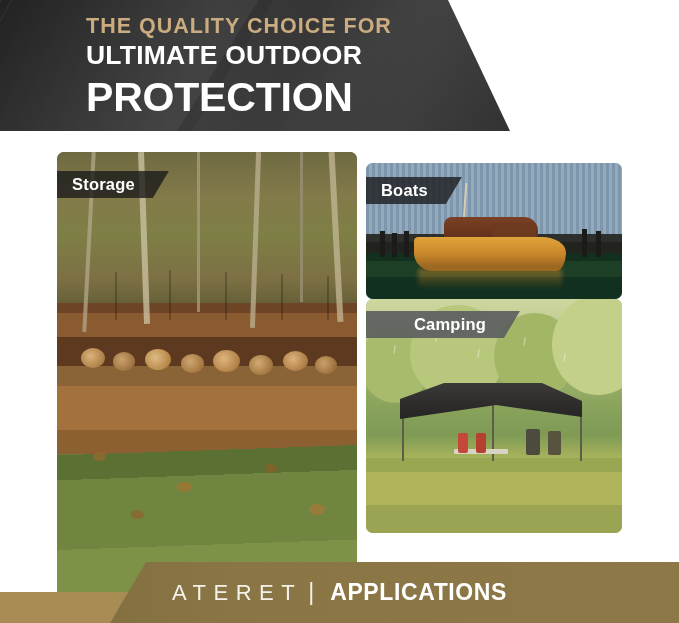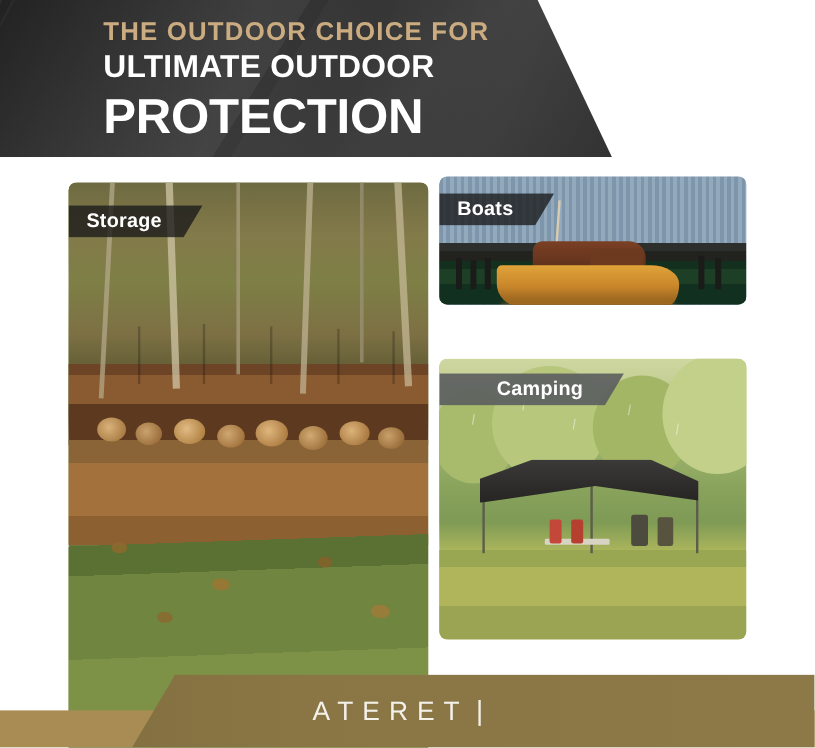--- a/index.html
+++ b/index.html
@@ -54,21 +54,21 @@
     white-space:nowrap;
   }
 
   
   .panel{
     position:absolute;
     border-radius:7px;
     overflow:hidden;
   }
   #panel-storage{ left:57px;  top:152px; width:300px; height:487px; }
-  #panel-boats{   left:366px; top:147px; width:256px; height:107px;text-align:right; }
+  #panel-boats{   left:366px; top:163px; width:256px; height:136px;text-align:right; }
   #panel-camping{ left:366px; top:299px; width:256px; height:234px; }
 
   .photo{ position:absolute; inset:0; }
 
   
   .chip{
     position:absolute; left:0; display:flex; align-items:center;
     padding:0 34px 0 15px; height:27px;
     color:#ffffff; font-size:16.5px; font-weight:bold; letter-spacing:0.2px;
     white-space:nowrap; z-index:5;
@@ -197,21 +197,21 @@
     color:#ffffff; font-size:23px; font-weight:bold; letter-spacing:0.6px;
   }
 </style>
 </head>
 <body>
 
 <div id="header-banner">
   <div id="header-shape"></div>
   <div id="header-sheen"></div>
   <div id="header-text">
-    <div id="headline-kicker">THE OUTDOOR CHOICE FOR</div>
+    <div id="headline-kicker">THE QUALITY CHOICE FOR</div>
     <div id="headline-line2">ULTIMATE OUTDOOR</div>
     <div id="headline-line3">PROTECTION</div>
   </div>
 </div>
 
 <div class="panel" id="panel-storage">
   <div class="photo" id="ph-storage">
     <div class="tree t1"></div>
     <div class="tree t2"></div>
     <div class="tree t3"></div>
@@ -284,13 +284,14 @@
     <div class="rain" style="left:198px; top:54px;"></div>
   </div>
   <div class="chip grey" id="chip-camping">Camping</div>
 </div>
 
 <div id="footer-light"></div>
 <div id="footer-dark"></div>
 <div id="footer-text">
   <span id="brand-name">ATERET</span>
   <span id="footer-sep">|</span>
+  <span id="footer-subtitle">APPLICATIONS</span>
 </div>
 
 </body></html>

